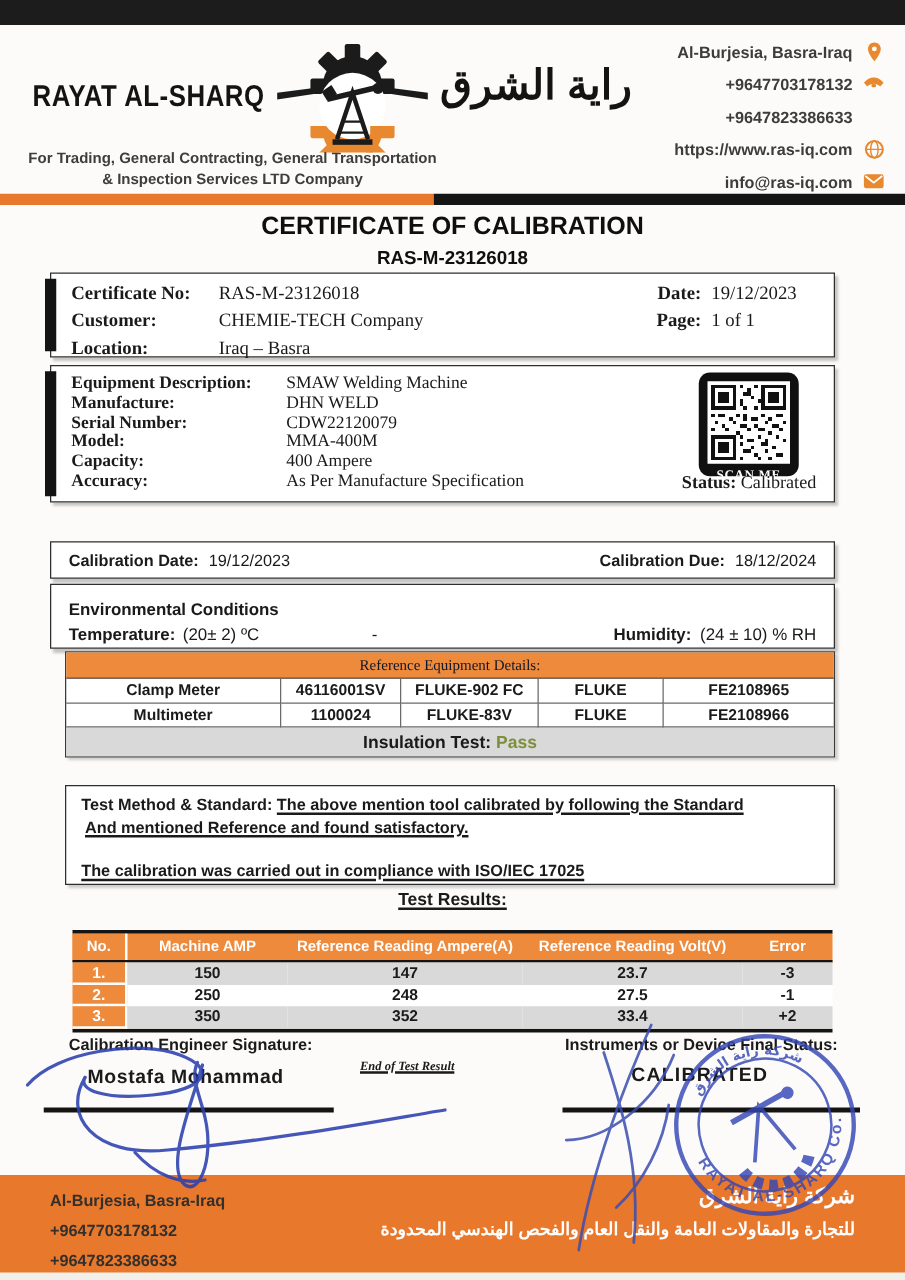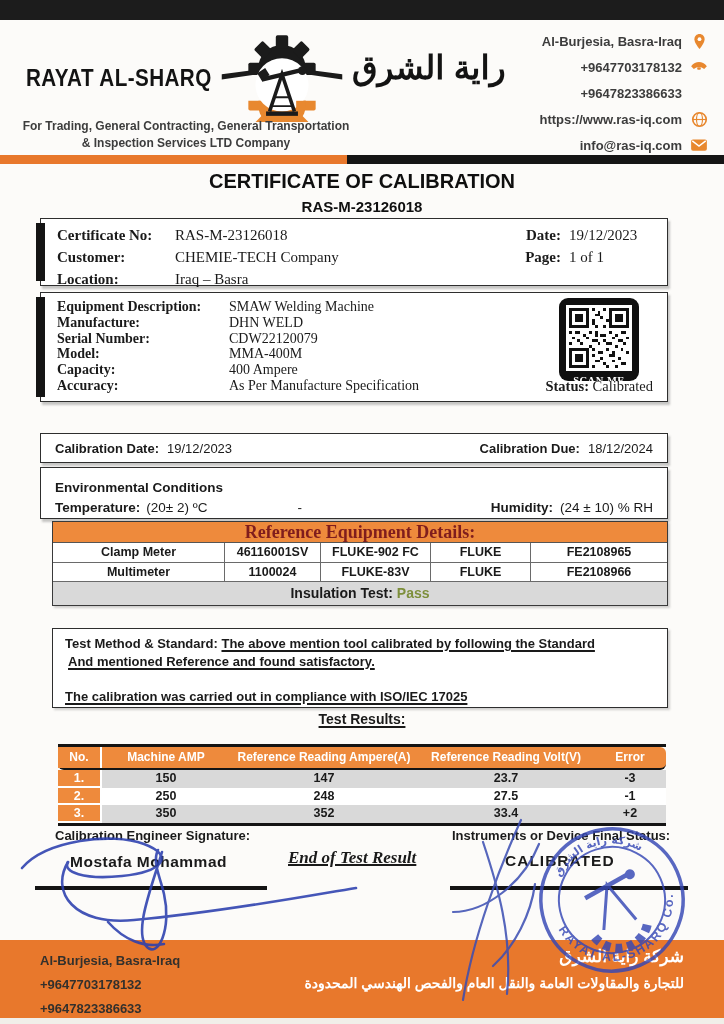--- a/index.html
+++ b/index.html
@@ -63,55 +63,55 @@
   .box4 .hdr{ font-weight:bold; }
   .box4 .line2{ display:flex; align-items:center; margin-top:5px; }
   .box4 .lbl{ font-weight:bold; }
   .box4 .tval{ margin-left:6px; }
   .box4 .dash{ margin-left:90px; }
   .box4 .hum{ margin-left:auto; display:flex; gap:7px; }
 
   .reftable{ left:52px; top:521px; width:616px; border:1.6px solid #3a3a3a; background:#fff;
              box-shadow:2px 2px 2px rgba(140,140,140,.4); }
   .rt-title{ background:#EE8A3C; text-align:center; font-family:"Liberation Serif", serif;
-             font-weight:bold; font-size:18px; color:#7f1d1d; height:21px; line-height:21px;
+             font-weight:normal; font-size:12px; color:#0f172a; height:21px; line-height:21px;
              border-bottom:1px solid #555; }
   .rt-grid{ display:grid; grid-template-columns:172px 96px 110px 100px 1fr; }
   .rt-cell{ height:19.5px; line-height:19.5px; text-align:center; font-size:12.5px; font-weight:bold;
             border-right:1px solid #6a6a6a; border-bottom:1px solid #6a6a6a; }
   .rt-cell.last{ border-right:none; }
   .rt-ins{ background:#D9D9D9; height:23px; line-height:23px; text-align:center; font-size:14px; }
   .rt-ins .lbl{ font-weight:bold; }
   .rt-ins .pass{ font-weight:bold; color:#7D8F3B; }
 
   .method{ left:52px; top:628px; width:616px; height:80px; border:1.6px solid #2e2e2e; background:#fff;
            padding:7px 12px; font-size:13px; font-weight:bold; box-shadow:2px 2px 2px rgba(140,140,140,.4); }
   .method .ul{ text-decoration:underline; text-decoration-thickness:1.5px; text-underline-offset:2px; }
   .method .l2{ margin-top:3px; padding-left:3px; }
   .method .l3{ margin-top:20px; }
 
   .tr-heading{ left:0; top:711px; width:724px; text-align:center; font-size:14px; font-weight:bold;
                text-decoration:underline; text-decoration-thickness:1.5px; text-underline-offset:2px; }
 
   .ttable{ left:58px; top:744px; width:608px; border-top:3px solid #141414; border-bottom:3px solid #141414; }
   .t-row{ display:grid; grid-template-columns:44px 128px 188px 176px 1fr; }
-  .t-head{ background:#EE8A3C; border-bottom:2.5px solid #141414;border-radius:6px; }
+  .t-head{ background:#EE8A3C; border-bottom:2.5px solid #141414; }
   .t-head .t-cell{ color:#fff; font-size:12px; font-weight:bold; height:21px; line-height:21px; }
   .t-cell{ text-align:center; height:17.5px; line-height:17.5px; font-size:12.5px; font-weight:bold; }
   .t-row.gray .t-cell{ background:#D9D9D9; }
   .t-row.white .t-cell{ background:#fff; }
   .t-cell.no{ background:#EE8A3C !important; color:#fff; border-right:2px solid #fff; border-bottom:2px solid #fff; }
   .t-head .t-cell.no{ border-right:2px solid #fff; border-bottom:none; }
 
   .sig{ left:0; top:820px; width:724px; height:130px; z-index:6; }
   .sig-label{ font-size:13px; font-weight:bold; }
   .eng-label{ left:55px; top:8px; }
   .eng-name{ left:70px; top:33px; font-size:15.5px; font-weight:bold; letter-spacing:.5px; }
   .end-note{ left:288px; top:28px; font-family:"Liberation Serif", serif; font-style:italic;
-             font-weight:bold; font-size:17px; text-decoration:underline; text-decoration-thickness:1.5px; }
+             font-weight:bold; font-size:10px; text-decoration:underline; text-decoration-thickness:1.5px; }
   .status-label{ left:452px; top:8px; }
   .calibrated{ left:505px; top:32px; font-size:15.5px; font-weight:bold; letter-spacing:1px; }
   .sig-line{ height:3.5px; background:#141414; }
   .line-l{ left:35px; top:66px; width:232px; }
   .line-r{ left:450px; top:66px; width:238px; }
 
   .footer{ left:0; top:940px; width:724px; height:78px; background:#E8782C; z-index:1; }
   .footer-left{ left:40px; top:9px; font-size:13px; font-weight:600; color:#33302c; line-height:24px; }
   .footer-right{ right:40px; top:6px; text-align:right; color:#fff; }
   .fr-1{ font-size:17px; font-weight:bold; }

